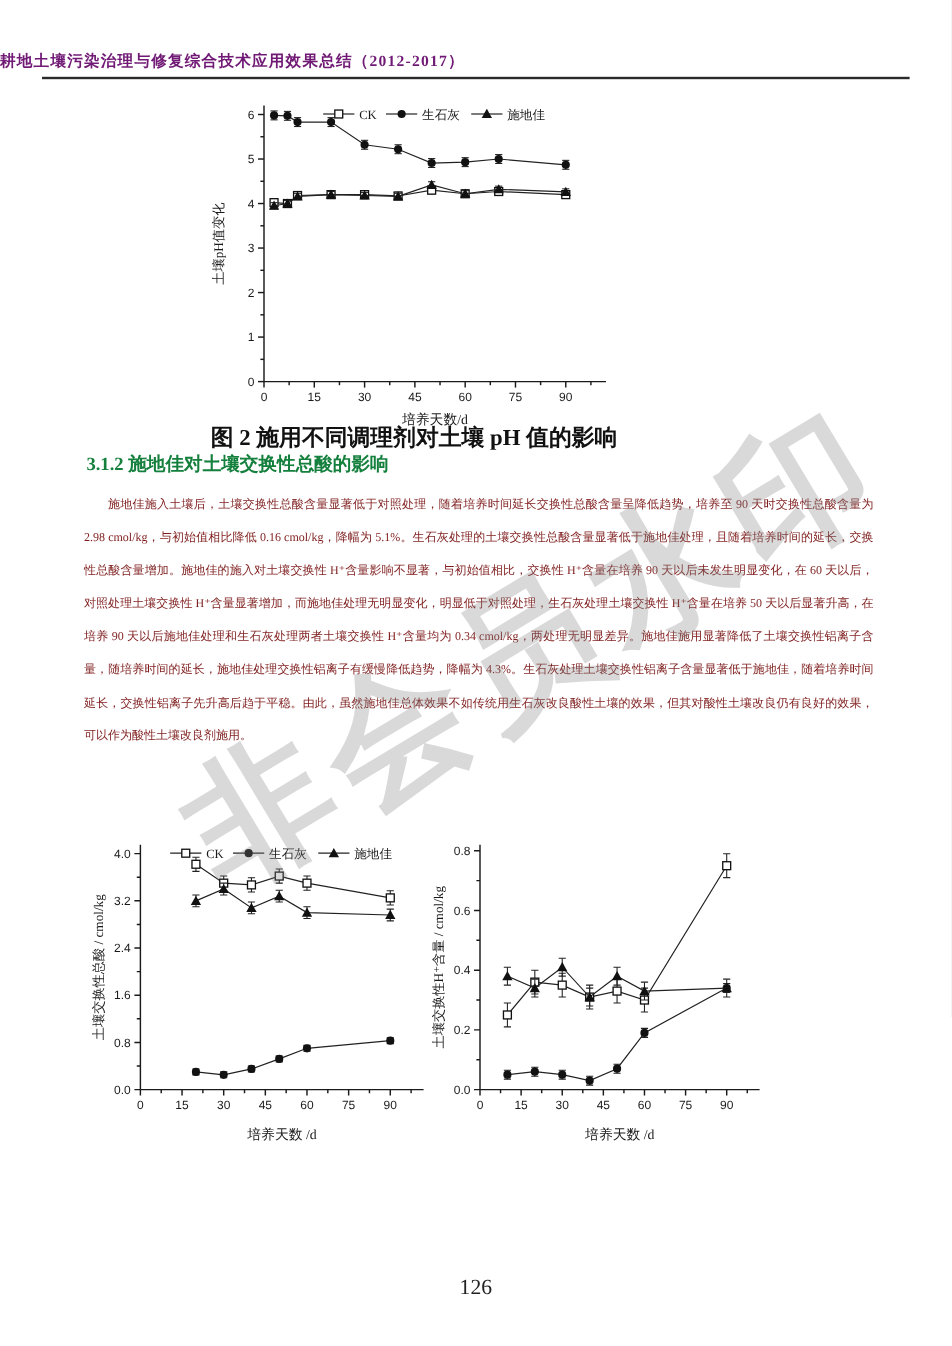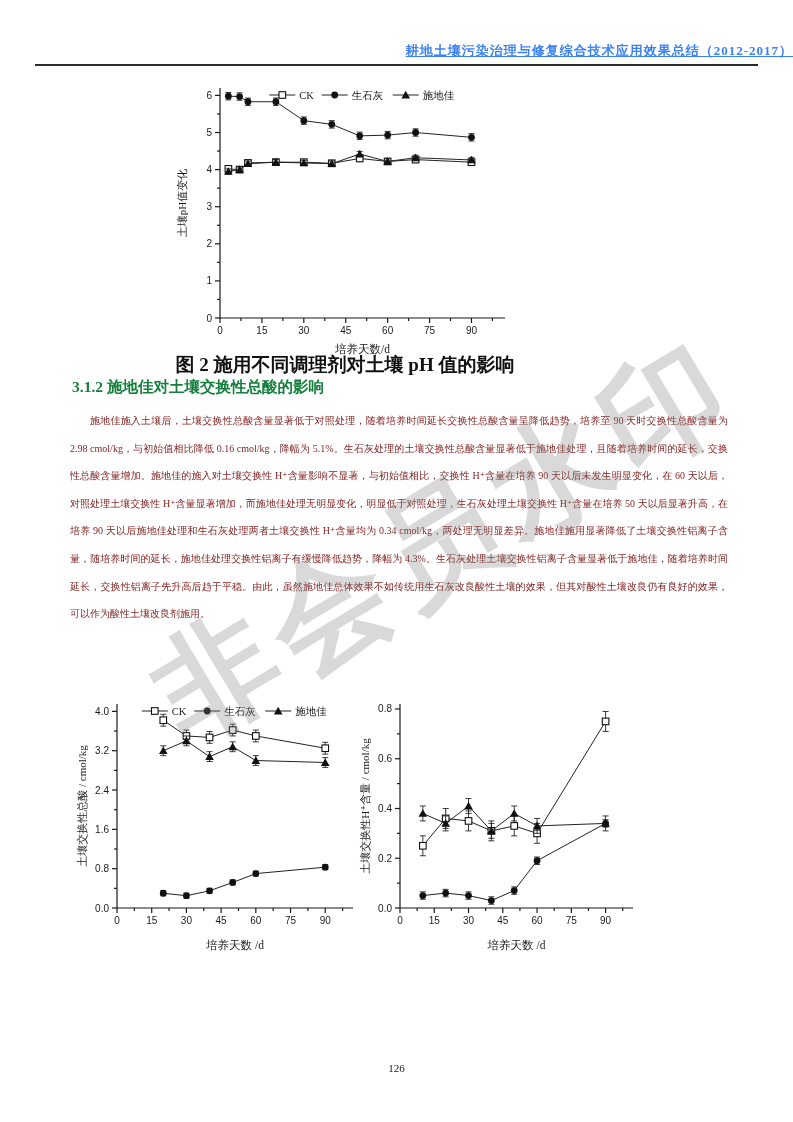--- a/index.html
+++ b/index.html
@@ -2,22 +2,22 @@
 <html><head>
 <meta charset="utf-8">
 <style>
   html,body{margin:0;padding:0;background:#e8e8e8;}
   .page{
     position:relative; width:793px; height:1122px; background:#ffffff;
     margin:0 auto; overflow:hidden;
     font-family:"Liberation Serif","DejaVu Serif",serif; color:#1a1a1a;
   }
   .header-title{
-    position:absolute; top:42px; left:0; width:100%; text-align:right;
-    font-size:13px; font-weight:bold; letter-spacing:1px; color:#3b82f6;text-decoration:underline;
+    position:absolute; top:42px; left:0; width:100%; text-align:left;
+    font-size:13px; font-weight:bold; letter-spacing:1px; color:#701a75;
   }
   .header-rule{
     position:absolute; top:64px; left:35px; width:723px; height:0;
     border-top:2px solid #2a2a2a;
   }
   .watermark{
     position:absolute; left:55px; top:460px; width:780px; text-align:center;
     transform:rotate(-31deg); transform-origin:center;
     font-size:120px; letter-spacing:10px; white-space:nowrap;
     color:rgba(130,130,130,0.30); font-weight:bold; pointer-events:none; z-index:3;
@@ -31,21 +31,21 @@
     position:absolute; top:377px; left:72px; width:660px;
     font-size:15.5px; font-weight:bold; color:#15803d;
   }
   .body-para{
     position:absolute; top:407px; left:70px; width:658px;
     font-size:10px; line-height:27.6px; text-align:justify;
     text-indent:2em; color:#7f1d1d; z-index:2;
   }
   .page-number{
     position:absolute; top:1062px; left:0; width:100%; text-align:center;
-    font-size:11px; color:#222;
+    font-size:18px; color:#222;
   }
 </style>
 </head>
 <body>
 
 <div class="page">
 
   <div class="header-title">耕地土壤污染治理与修复综合技术应用效果总结（2012-2017）</div>
   <div class="header-rule"></div>
 

